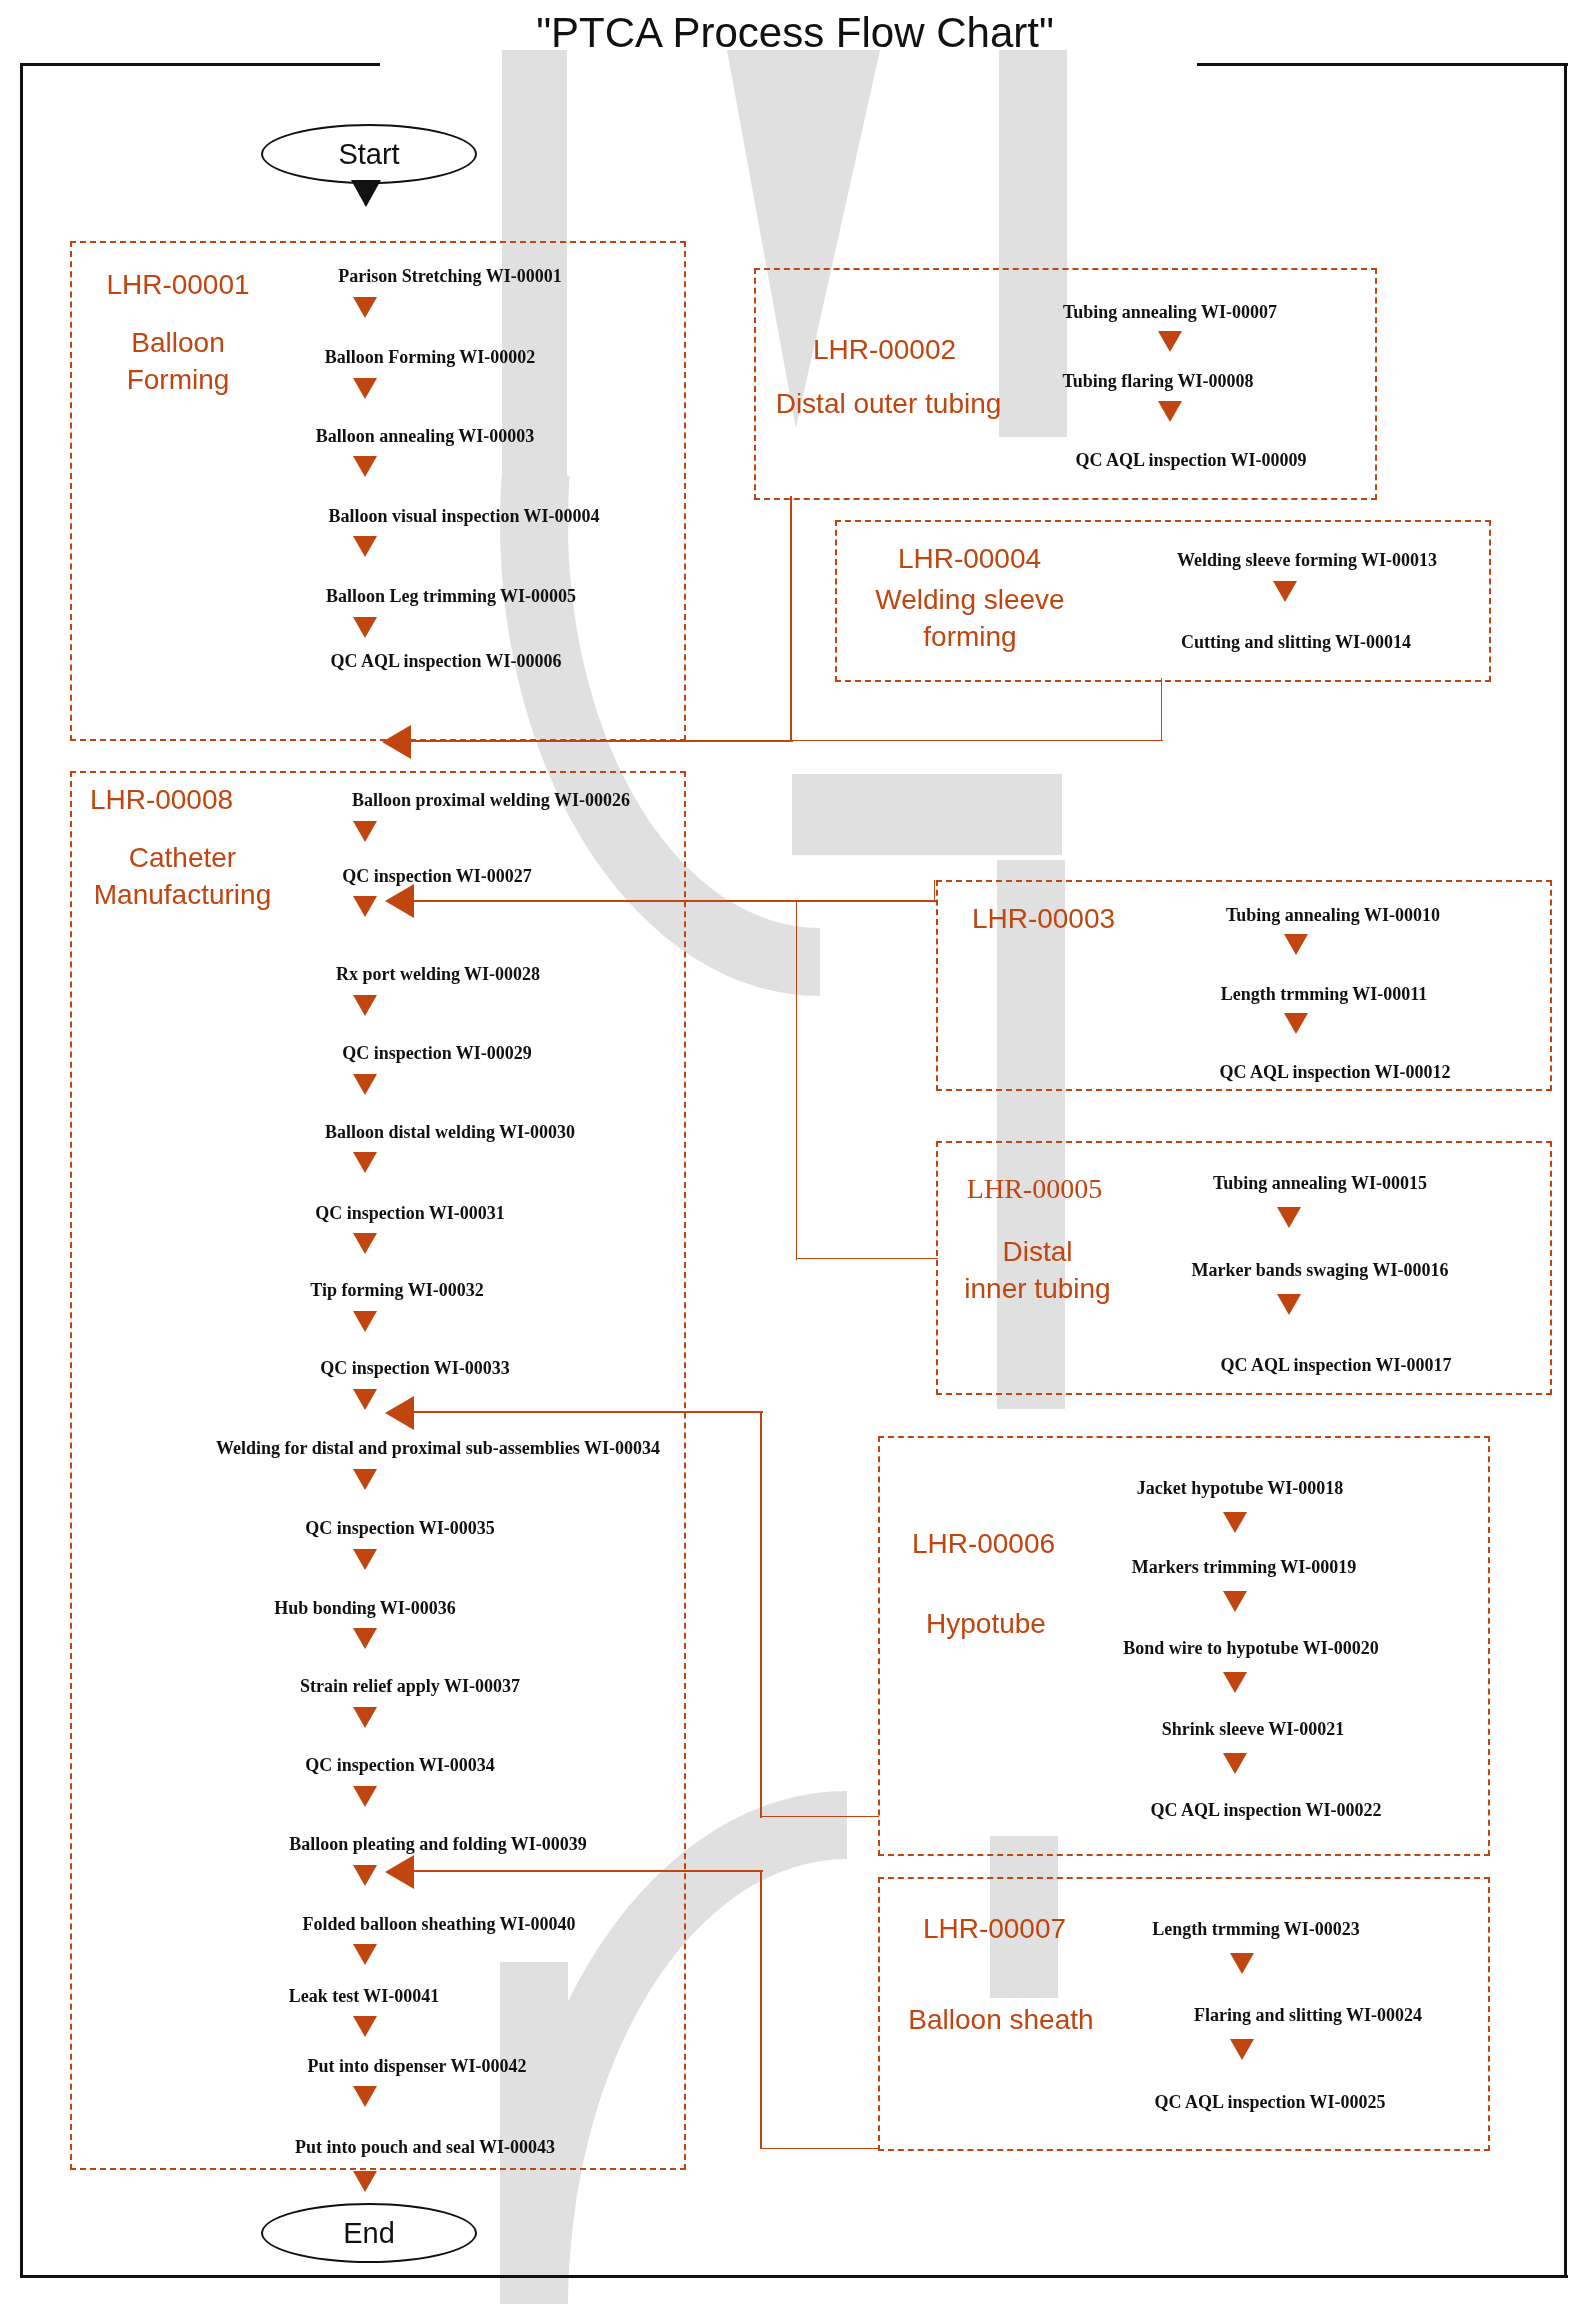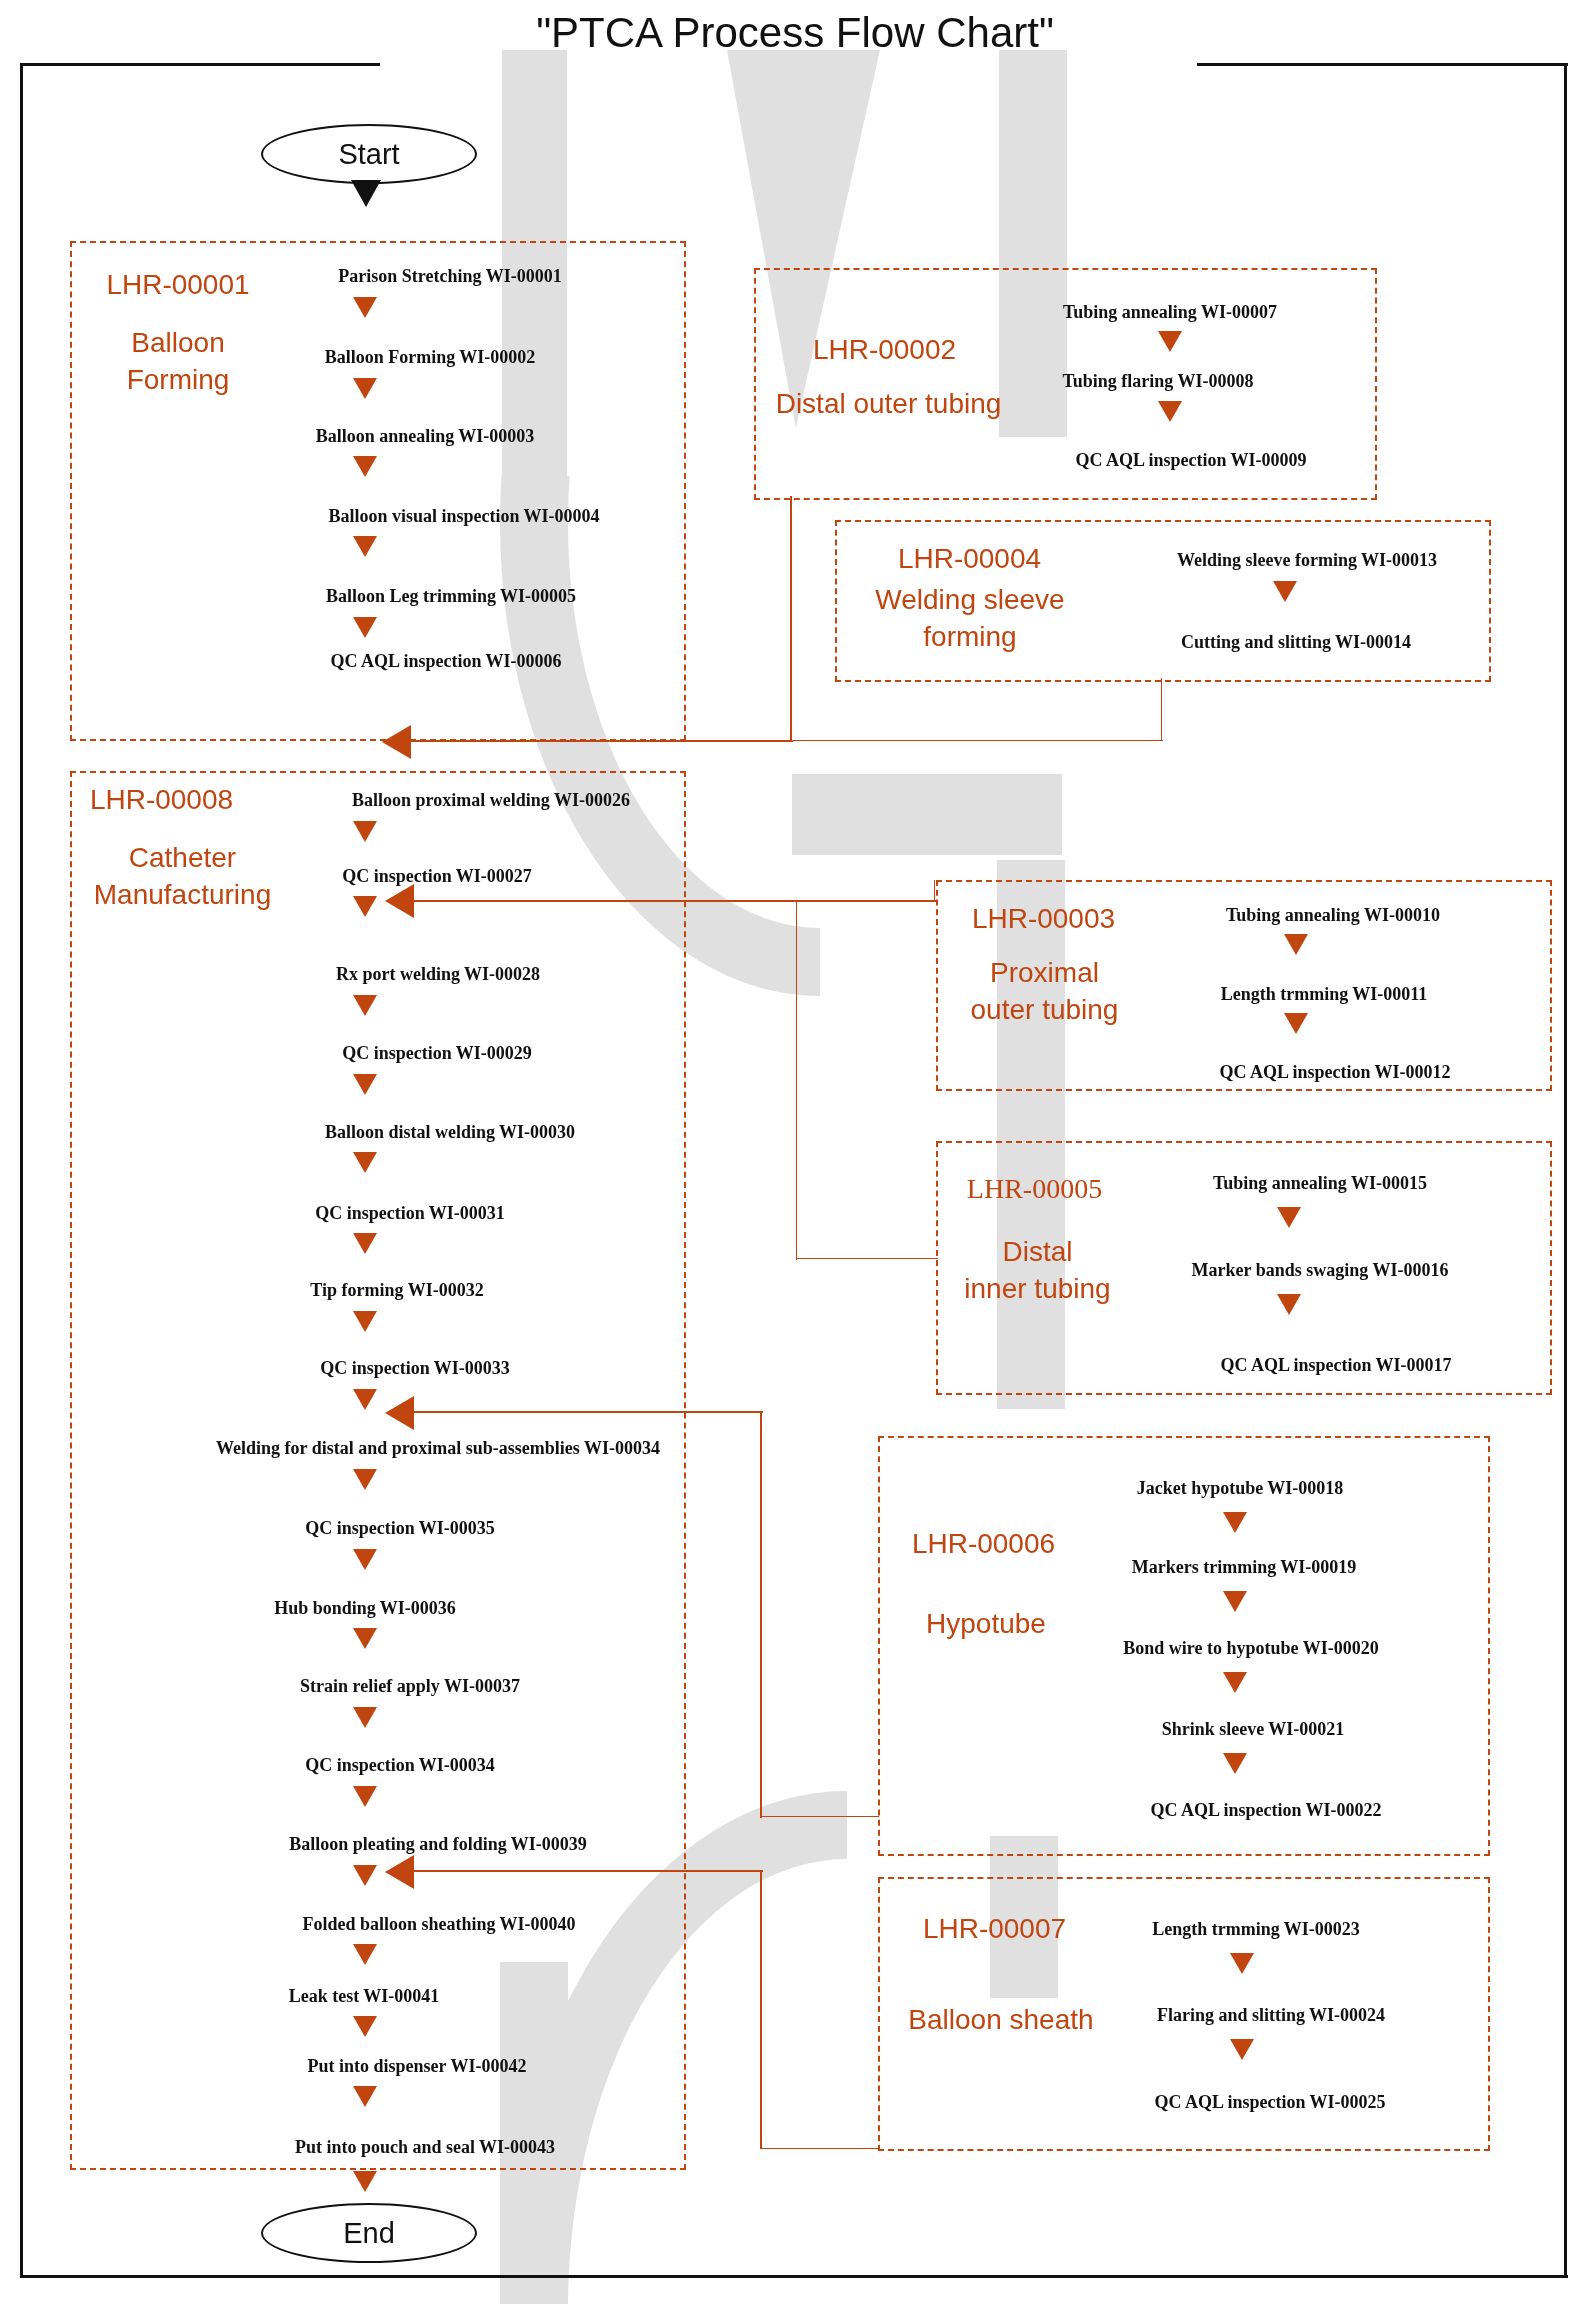--- a/index.html
+++ b/index.html
@@ -205,22 +205,20 @@
   <div class="tri" style="left:365px;top:2086px;"></div>
   <div class="step" style="left:425px;top:2137px;">Put into pouch and seal WI-00043</div>
   <div class="tri" style="left:365px;top:2171px;"></div>
 
   <div class="oval" style="left:261px;top:2203px;width:212px;height:56px;">
     <span>End</span>
   </div>
 
   <div class="lhr-box" style="left:936px;top:880px;width:612px;height:207px;"></div>
   <div class="lhr-label" style="left:949px;top:900px;width:189px;">LHR-00003</div>
-  <div class="lhr-label" style="left:943px;top:954px;width:203px;">Proximal
-outer tubing</div>
 
   <div class="step" style="left:1333px;top:905px;">Tubing annealing WI-00010</div>
   <div class="tri" style="left:1296px;top:934px;"></div>
   <div class="step" style="left:1324px;top:984px;">Length trmming WI-00011</div>
   <div class="tri" style="left:1296px;top:1013px;"></div>
   <div class="step" style="left:1335px;top:1062px;">QC AQL inspection WI-00012</div>
 
   <div class="lhr-box" style="left:936px;top:1141px;width:612px;height:250px;"></div>
   <div class="lhr-label" style="left:940px;top:1170px;width:189px;font-family:Liberation Serif, serif;">LHR-00005</div>
   <div class="lhr-label" style="left:936px;top:1233px;width:203px;">Distal
@@ -245,21 +243,21 @@
   <div class="step" style="left:1253px;top:1719px;">Shrink sleeve WI-00021</div>
   <div class="tri" style="left:1235px;top:1753px;"></div>
   <div class="step" style="left:1266px;top:1800px;">QC AQL inspection WI-00022</div>
 
   <div class="lhr-box" style="left:878px;top:1877px;width:608px;height:270px;"></div>
   <div class="lhr-label" style="left:900px;top:1910px;width:189px;">LHR-00007</div>
   <div class="lhr-label" style="left:884px;top:2001px;width:234px;">Balloon sheath</div>
 
   <div class="step" style="left:1256px;top:1919px;">Length trmming WI-00023</div>
   <div class="tri" style="left:1242px;top:1953px;"></div>
-  <div class="step" style="left:1271px;top:2005px;text-align:center;">Flaring and slitting WI-00024</div>
+  <div class="step" style="left:1308px;top:2005px;text-align:center;">Flaring and slitting WI-00024</div>
   <div class="tri" style="left:1242px;top:2039px;"></div>
   <div class="step" style="left:1270px;top:2092px;">QC AQL inspection WI-00025</div>
 
   <div class="conn-v" style="left:790px;top:496px;height:245px;"></div>
 
   <div class="conn-h" style="left:396px;top:740px;width:397px;"></div>
   <div class="arrow-left" style="left:382px;top:725px;"></div>
 
   <div class="conn-v-thin" style="left:1161px;top:678px;height:63px;"></div>
   <div class="conn-h-thin" style="left:790px;top:740px;width:373px;"></div>

